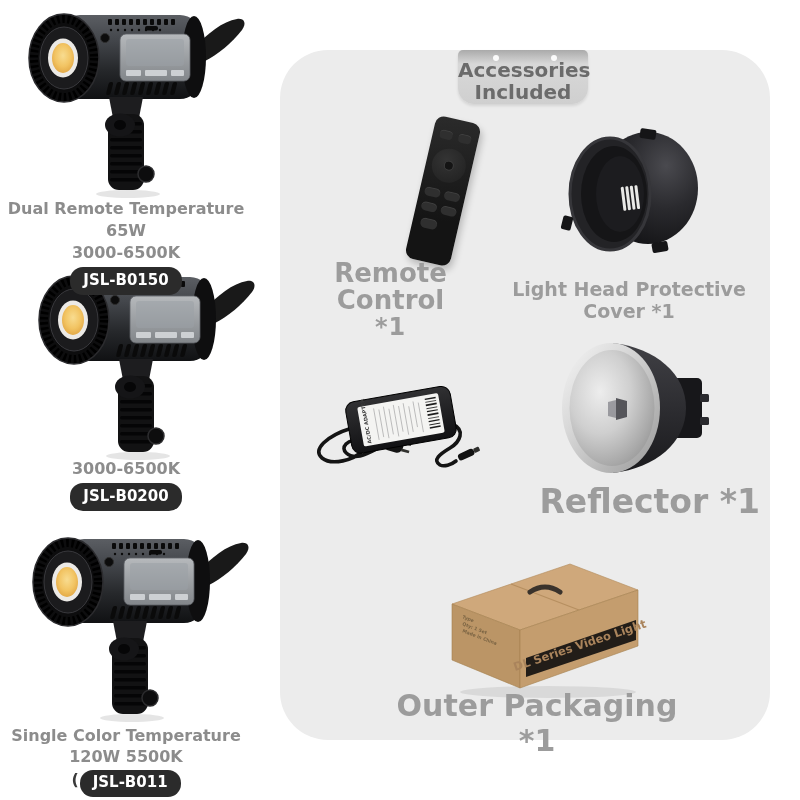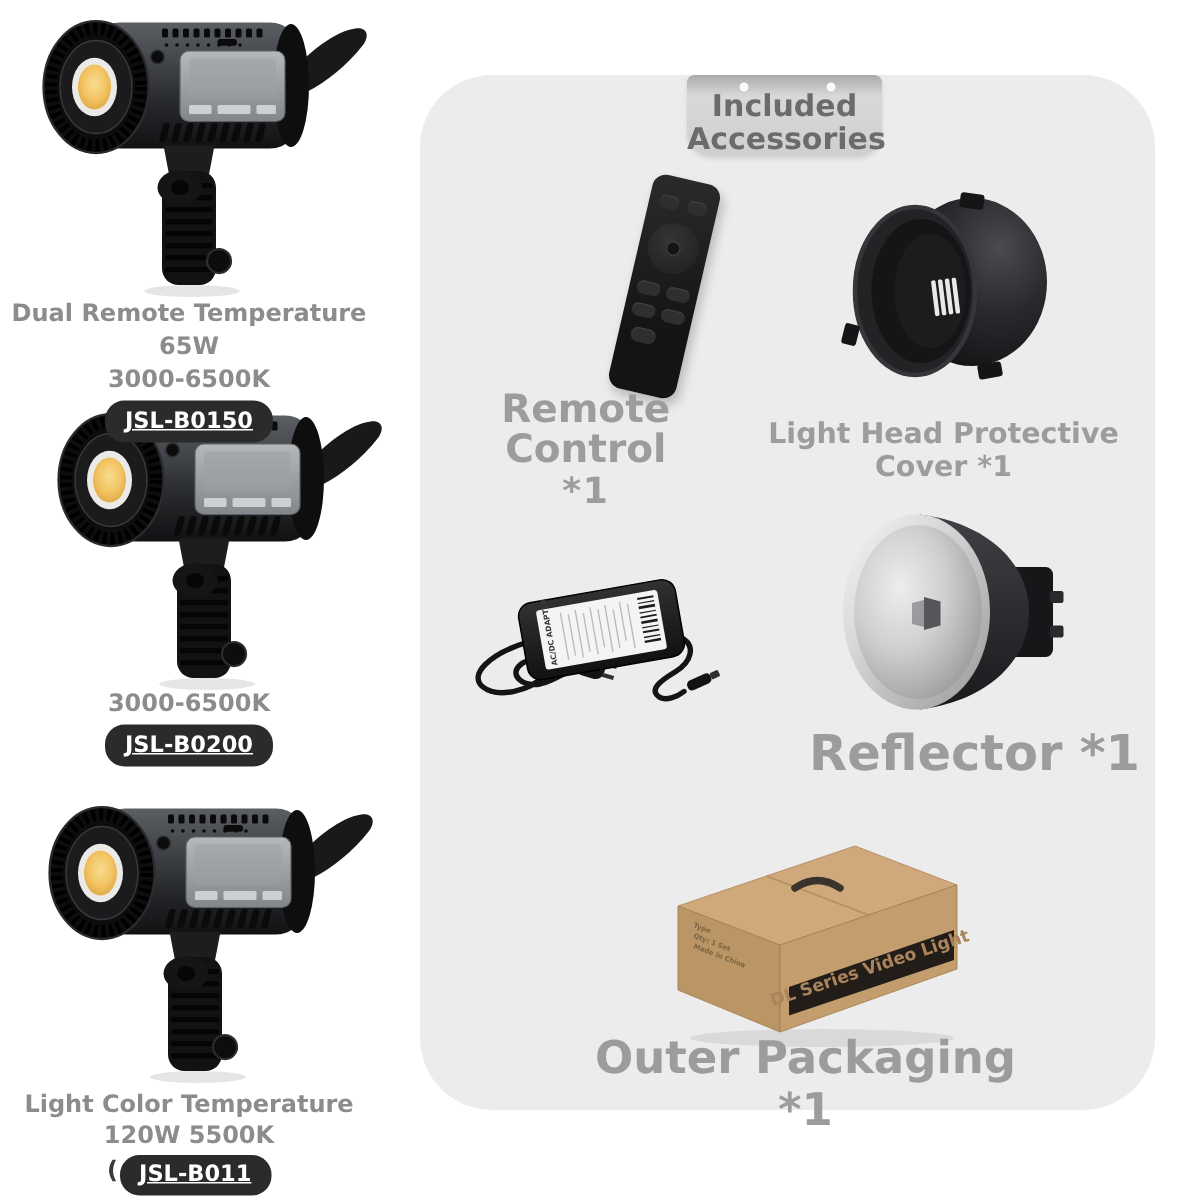--- a/index.html
+++ b/index.html
@@ -21,21 +21,21 @@
   #cap-remote{left:288px;top:260px;width:205px;font-size:26px;line-height:27px;}
   #cap-remote .qty-line{display:block;font-size:24px;letter-spacing:1px;}
   #cap-cover{left:498px;top:278px;width:262px;font-size:19px;}
   #cap-adapter{left:316px;top:488px;width:165px;font-size:22px;}
   #cap-reflector{left:536px;top:482px;width:224px;font-size:33px;text-align:right;}
   #cap-box{left:382px;top:688px;width:310px;font-size:30px;}
 
   .prod-cap{position:absolute;left:0;width:252px;text-align:center;color:#8c8c8c;
             font-weight:bold;font-size:16px;line-height:22px;}
   .badge{display:inline-block;background:#2b2b2b;color:#ffffff;border-radius:13px;
-         padding:2px 13px 4px;font-size:15px;font-weight:bold;margin-top:3px;text-decoration:underline;}
+         padding:2px 13px 4px;font-size:15px;font-weight:bold;margin-top:3px;}
   .paren{color:#3a3a3a;font-weight:bold;font-size:16px;margin-right:1px;vertical-align:2px;}
 
   
   .light{position:absolute;width:250px;height:195px;}
   #light-1{left:8px;top:4px;}
   #light-2{left:18px;top:266px;}
   #light-3{left:12px;top:528px;}
 
   
   .remote-wrap{position:absolute;left:398px;top:116px;width:110px;height:152px;}
@@ -196,32 +196,32 @@
       <span class="badge">JSL-B0150</span>
     </div>
   </div>
   <div class="prod-cap" style="top:458px">
     <div>3000-6500K</div>
     <div>
       <span class="badge">JSL-B0200</span>
     </div>
   </div>
   <div class="prod-cap" style="top:725px;line-height:21px">
-    <div>Light Color Temperature</div>
+    <div>Single Color Temperature</div>
     <div>120W 5500K</div>
     <div>
       <span class="paren">(</span><span class="badge">JSL-B011</span>
     </div>
   </div>
 
   <div class="tab">
     <div class="tab-dot" style="left:35px"></div>
     <div class="tab-dot" style="left:93px"></div>
+    <div>Accessories</div>
     <div>Included</div>
-    <div>Accessories</div>
   </div>
 
   <div class="remote-wrap">
     <div class="remote-body">
       <div class="rc-btn" style="left:7px;top:13px;width:13px;height:9px"></div>
       <div class="rc-btn" style="left:26px;top:13px;width:13px;height:9px"></div>
       <div class="rc-dpad">
         <div class="rc-center"></div>
       </div>
       <div class="rc-btn rc-pill" style="left:5px;top:72px;width:16px;height:9px"></div>

